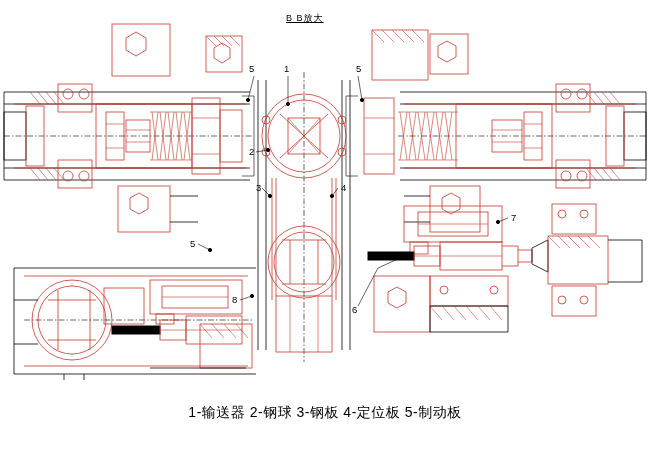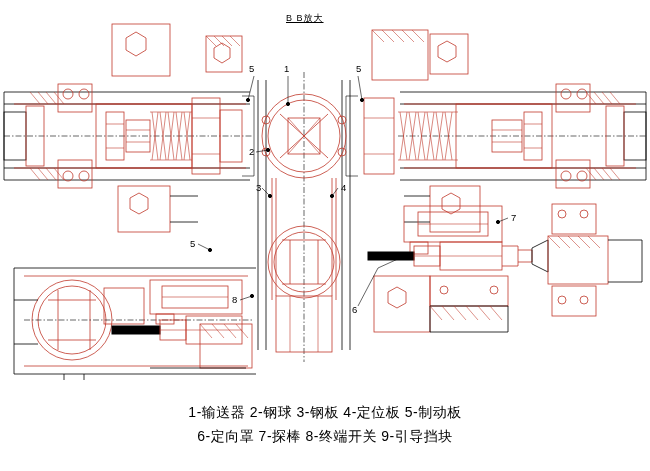--- a/index.html
+++ b/index.html
@@ -283,16 +283,15 @@
       <text x="341" y="191">4</text>
       <text x="511" y="221">7</text>
       <text x="352" y="313">6</text>
       <text x="232" y="303">8</text>
       <text x="190" y="247">5</text>
     </g>
 
   </svg>
 
   <div class="cap" id="cap2">1-输送器  2-钢球  3-钢板  4-定位板  5-制动板</div>
-  <div class="cap" id="cap3">6-定向罩  7-探棒  8-终端开关  9-引导挡块</div>
   <div class="cap" id="cap4"></div>
 
 </div>
 
 </body></html>

